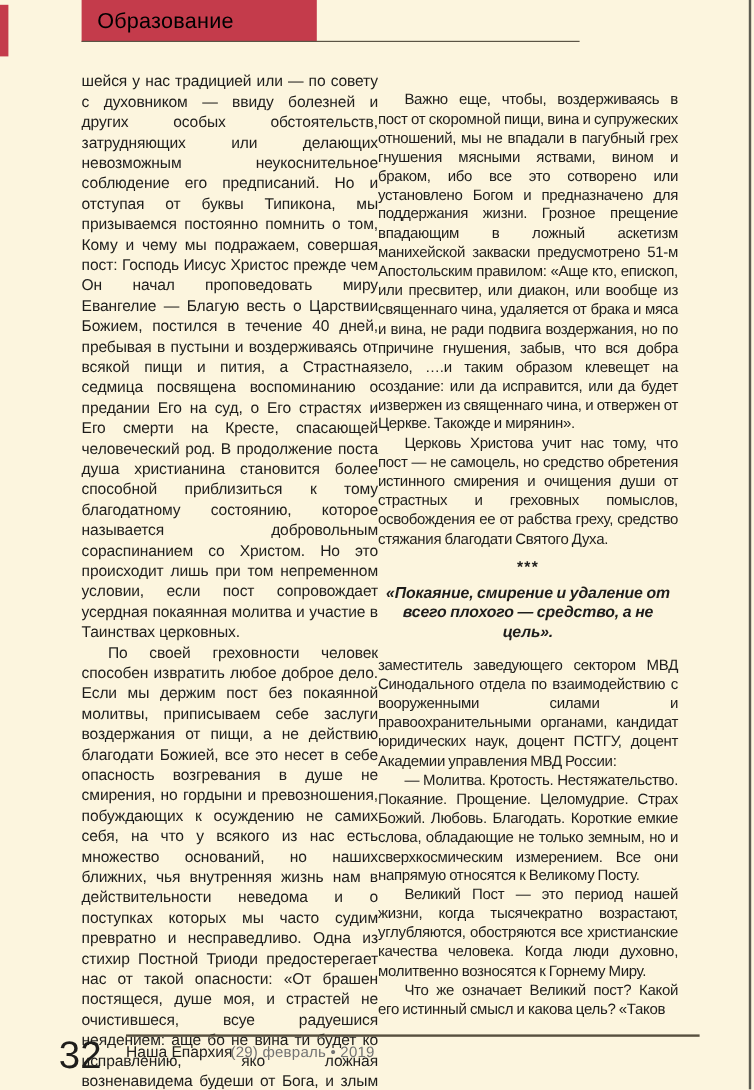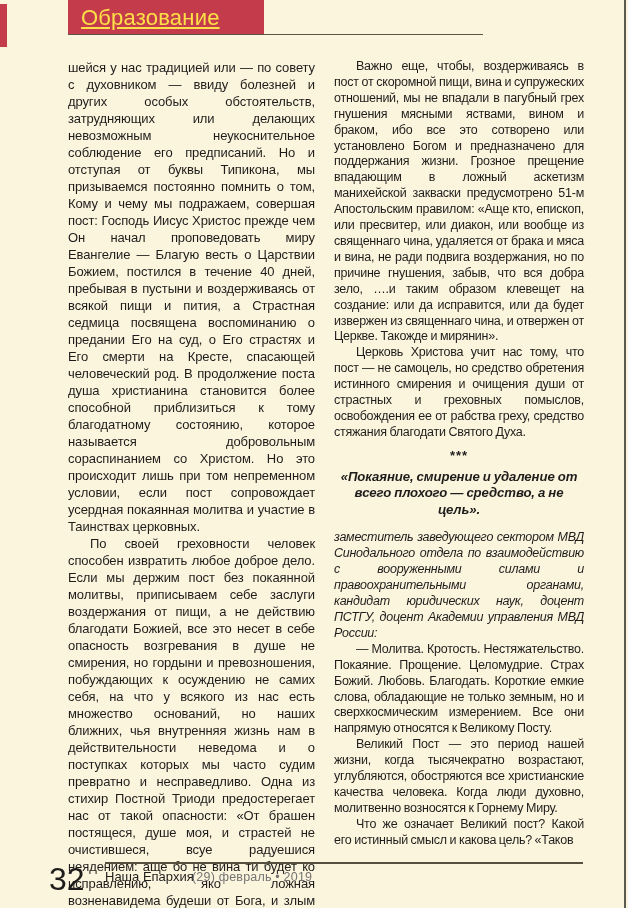--- a/index.html
+++ b/index.html
@@ -15,57 +15,57 @@
     position:absolute;left:0;top:4px;width:7px;height:43px;
     background:#C43B4B;
   }
   .banner{
     position:absolute;left:68px;top:0;width:196px;height:35px;
     background:#C43B4B;
     display:flex;align-items:center;
     padding-left:13px;box-sizing:border-box;
   }
   .banner .banner-label{
-    color:#fde047;font-size:22px;letter-spacing:.2px;text-decoration:underline;
+    color:#000000;font-size:18px;letter-spacing:.2px;
   }
   .header-rule{
     position:absolute;left:68px;top:33.5px;width:415px;height:1.5px;
     background:#5B5445;
   }
   .page-edge-line{
     position:absolute;left:624px;top:0;width:2px;height:908px;
     background:#403F37;opacity:.85;
   }
   .col{position:absolute;top:59px;text-align:justify;}
   .col-left{
     left:68px;width:247px;
     font-size:13px;line-height:17px;letter-spacing:-.1px;
   }
   .col-right{
-    left:334px;width:250px;
-    font-size:12.5px;line-height:15.9px;letter-spacing:-.25px;word-spacing:-.5px;
+    left:315px;width:250px;
+    font-size:12.5px;line-height:15.9px;letter-spacing:-.25px;word-spacing:-.5px;margin-top:17px;
   }
   .body-p{margin:0;}
   .indent{text-indent:22px;}
   .separator{
     text-align:center;font-weight:bold;font-size:13px;
     margin:7px 0 5px;letter-spacing:1px;text-indent:0;
   }
   .pull-quote{
     font-weight:bold;text-align:center;
     margin:3px 0 12px;font-size:13.2px;line-height:16.6px;
     letter-spacing:-.1px;
     font-style:italic;
   }
   .author-name{
     margin:0;font-weight:bold;font-style:italic;
     text-indent:26px;font-size:13.2px;line-height:16.5px;
   }
   .author-title{
-    margin:0 0 0;font-style:italic;text-align:justify;
+    margin:0 0 0;text-align:justify;
   }
   .footer-rule{
     position:absolute;left:105px;top:862px;width:478px;height:1.5px;
     background:#57503F;
   }
   .page-num{
     position:absolute;left:49px;top:861px;
     font-size:32px;color:#1E1D1B;
   }
   .journal-name{

